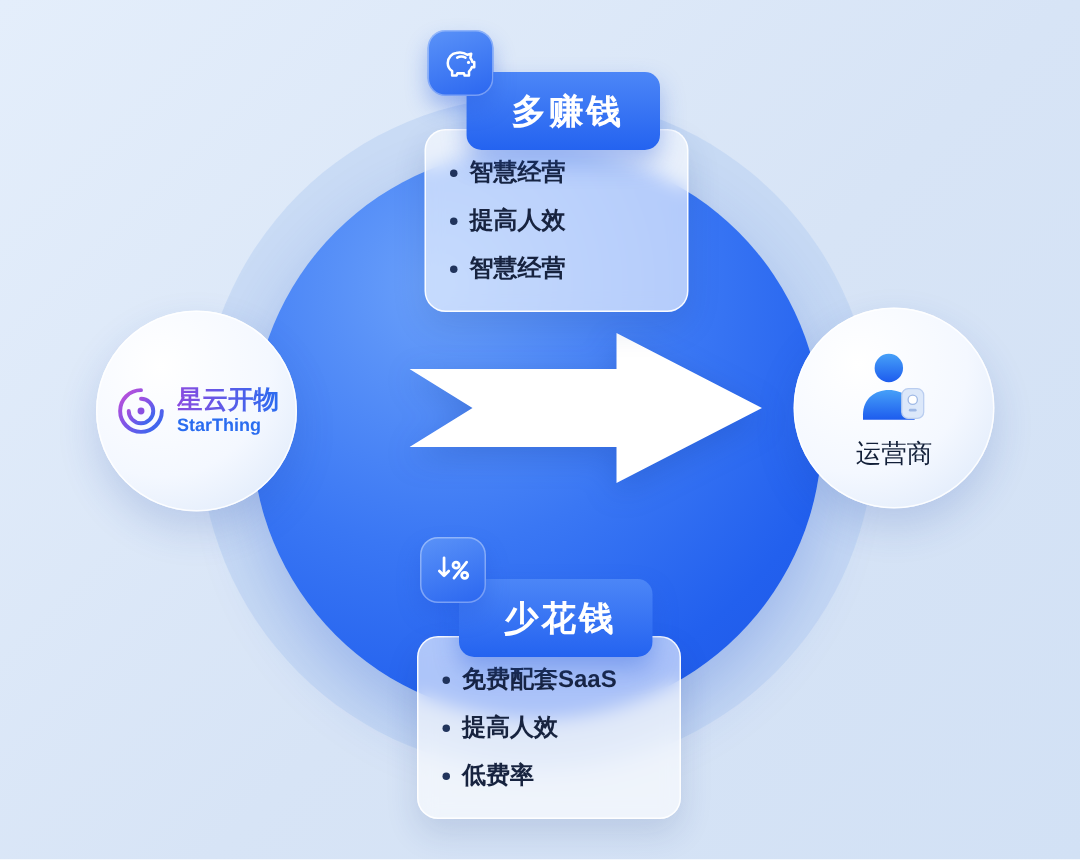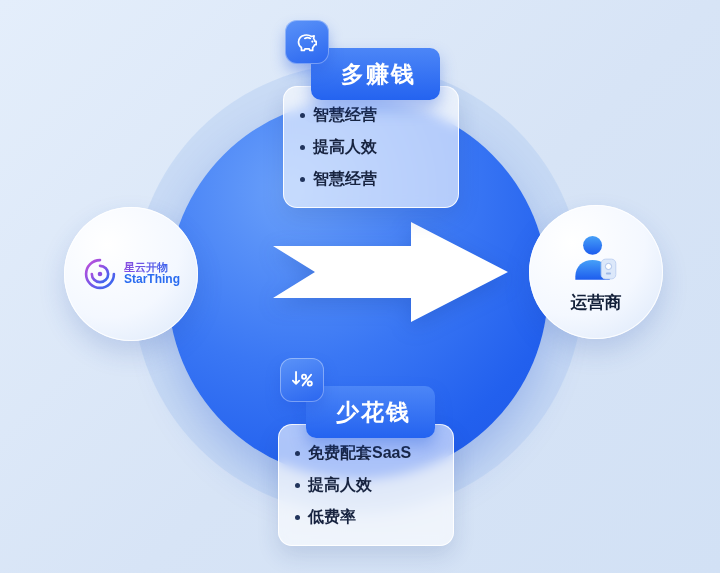--- a/index.html
+++ b/index.html
@@ -20,26 +20,26 @@
   
   .glass-node{position:absolute;border-radius:50%;
         background:radial-gradient(circle at 32% 28%,#ffffff 0%,#f4f8ff 55%,#e2ecfb 85%,#d8e5f7 100%);
         box-shadow:0 12px 26px rgba(40,80,170,.18), inset 0 0 0 1px rgba(255,255,255,.85);
         display:flex;flex-direction:column;align-items:center;justify-content:center;}
   .node-left{left:64px;top:207px;width:134px;height:134px;}
   .node-right{left:529px;top:205px;width:134px;height:134px;}
 
   .logo-wrap{display:flex;align-items:center;gap:6px;}
   .logo-text{display:flex;flex-direction:column;line-height:1.1;}
-  .logo-cn{font-size:11px;font-weight:bold;
+  .logo-cn{font-size:17px;font-weight:bold;
         background:linear-gradient(90deg,#8a4be0,#2a6cf0);
         -webkit-background-clip:text;background-clip:text;color:transparent;}
   .logo-en{font-size:12px;font-weight:bold;color:#2a6cf0;}
 
-  .operator-label{margin-top:2px;font-size:17px;font-weight:bold;color:#121f38;}
+  .operator-label{margin-top:2px;font-size:17px;font-weight:normal;color:#121f38;}
 
   
   .card{position:absolute;width:182px;}
   .card-top{left:283px;top:20px;}
   .card-bottom{left:278px;top:358px;}
   .icon-box{position:absolute;left:2px;top:0;width:44px;height:44px;border-radius:12px;z-index:3;
         background:linear-gradient(160deg,#5b93f8,#2a66f0);
         box-shadow:0 8px 14px rgba(36,90,220,.35), inset 0 0 0 1px rgba(255,255,255,.35);
         display:flex;align-items:center;justify-content:center;}
   .pill{position:absolute;left:28px;top:28px;z-index:2;height:52px;padding:0 24px 0 30px;

